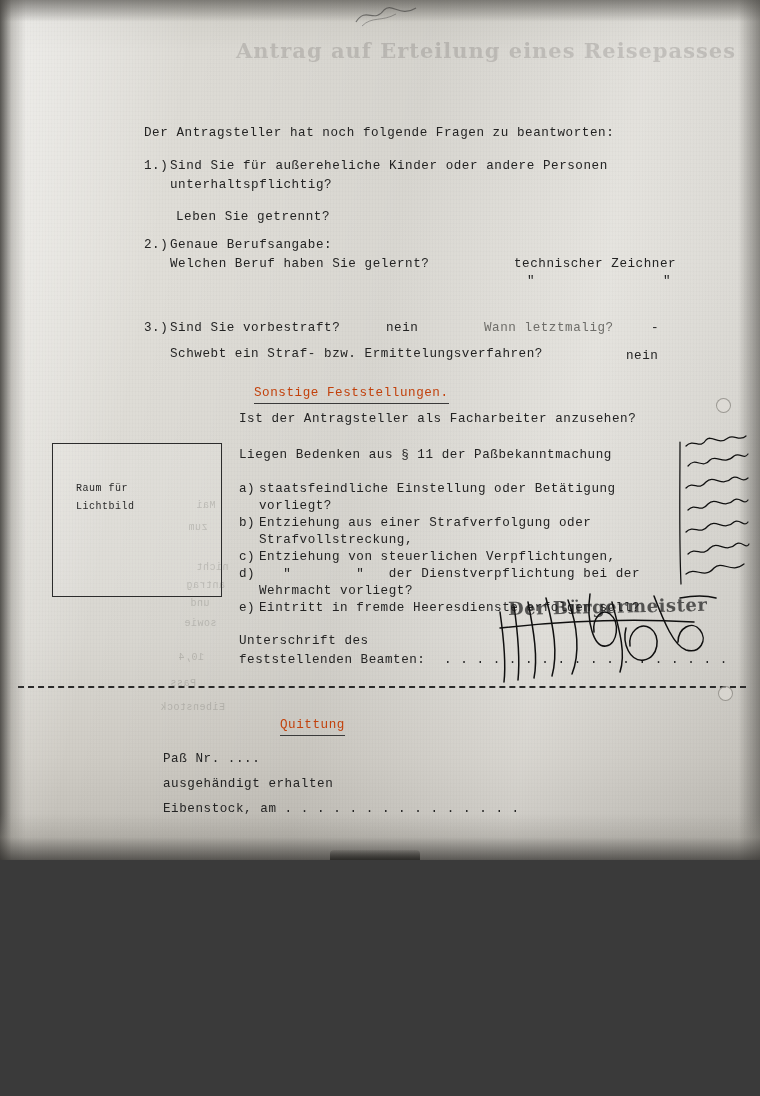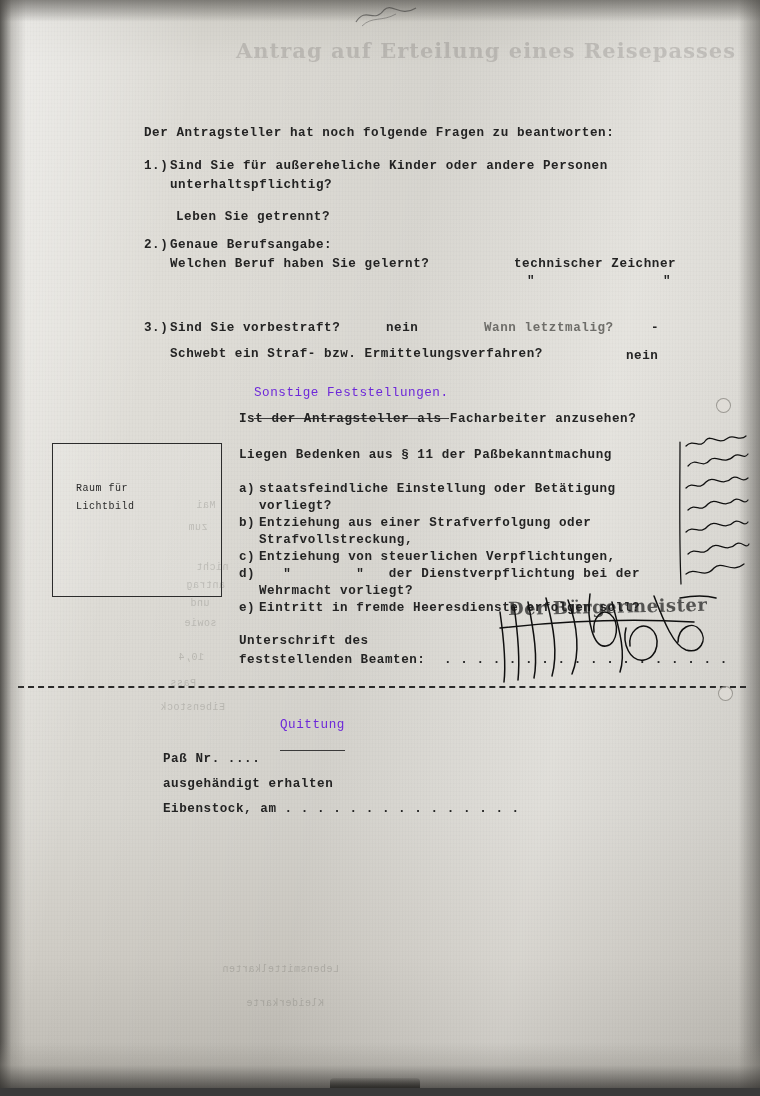--- a/index.html
+++ b/index.html
@@ -3,21 +3,21 @@
 <meta charset="utf-8">
 <style>
   html, body {
     margin: 0;
     padding: 0;
     background: #3a3a3a;
   }
   #page {
     position: relative;
     width: 760px;
-    height: 1088px;
+    height: 860px;
     overflow: hidden;
     background: #d8d6d0;
     font-family: "Liberation Mono", "DejaVu Sans Mono", monospace;
     color: #1e1e1e;
   }
   
   .paper-base {
     position: absolute;
     inset: 0;
     background:
@@ -87,33 +87,32 @@
 
   
   .typed {
     position: absolute;
     white-space: pre;
     font-family: "Liberation Mono", "DejaVu Sans Mono", monospace;
     font-size: 12.6px;
     line-height: 19px;
     letter-spacing: 0.55px;
     color: #232323;
-    font-weight: bold;
   }
   .typed.faint { color: #6e6d69; }
 
   .underlined {
     position: absolute;
     white-space: pre;
     font-family: "Liberation Mono", "DejaVu Sans Mono", monospace;
     font-size: 12.6px;
     letter-spacing: 0.55px;
-    color: #6d28d9;
+    color: #c2410c;
     border-bottom: 1px solid #3a3a3a;
-    padding-bottom: 18px;
+    padding-bottom: 3px;
   }
 
   
   .photo-box {
     position: absolute;
     left: 52px;
     top: 443px;
     width: 168px;
     height: 152px;
     border: 1.5px solid #2c2c2c;

